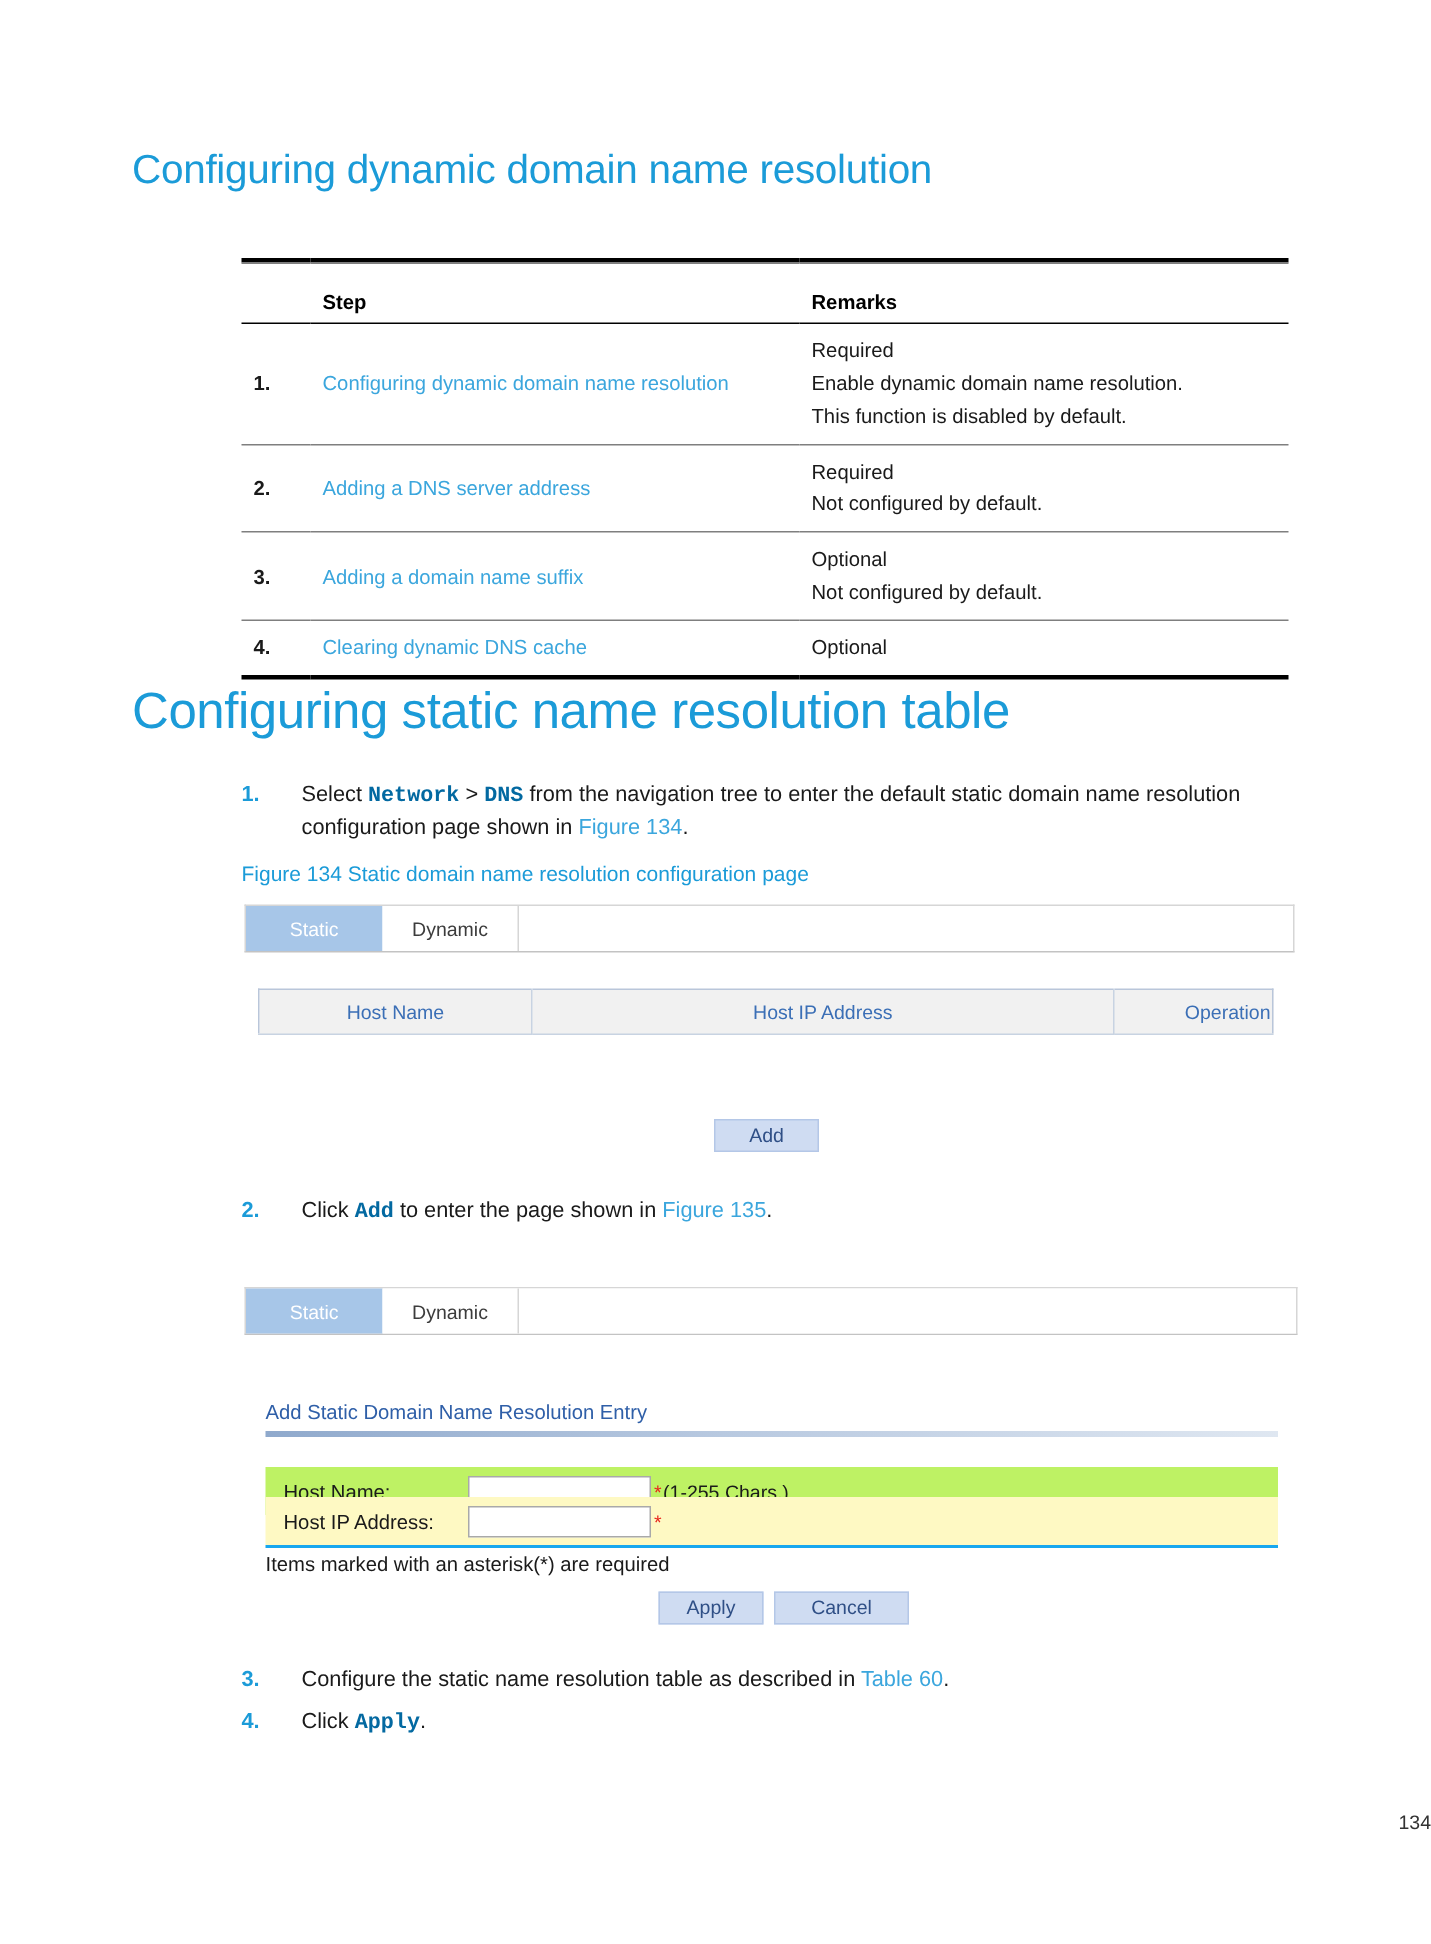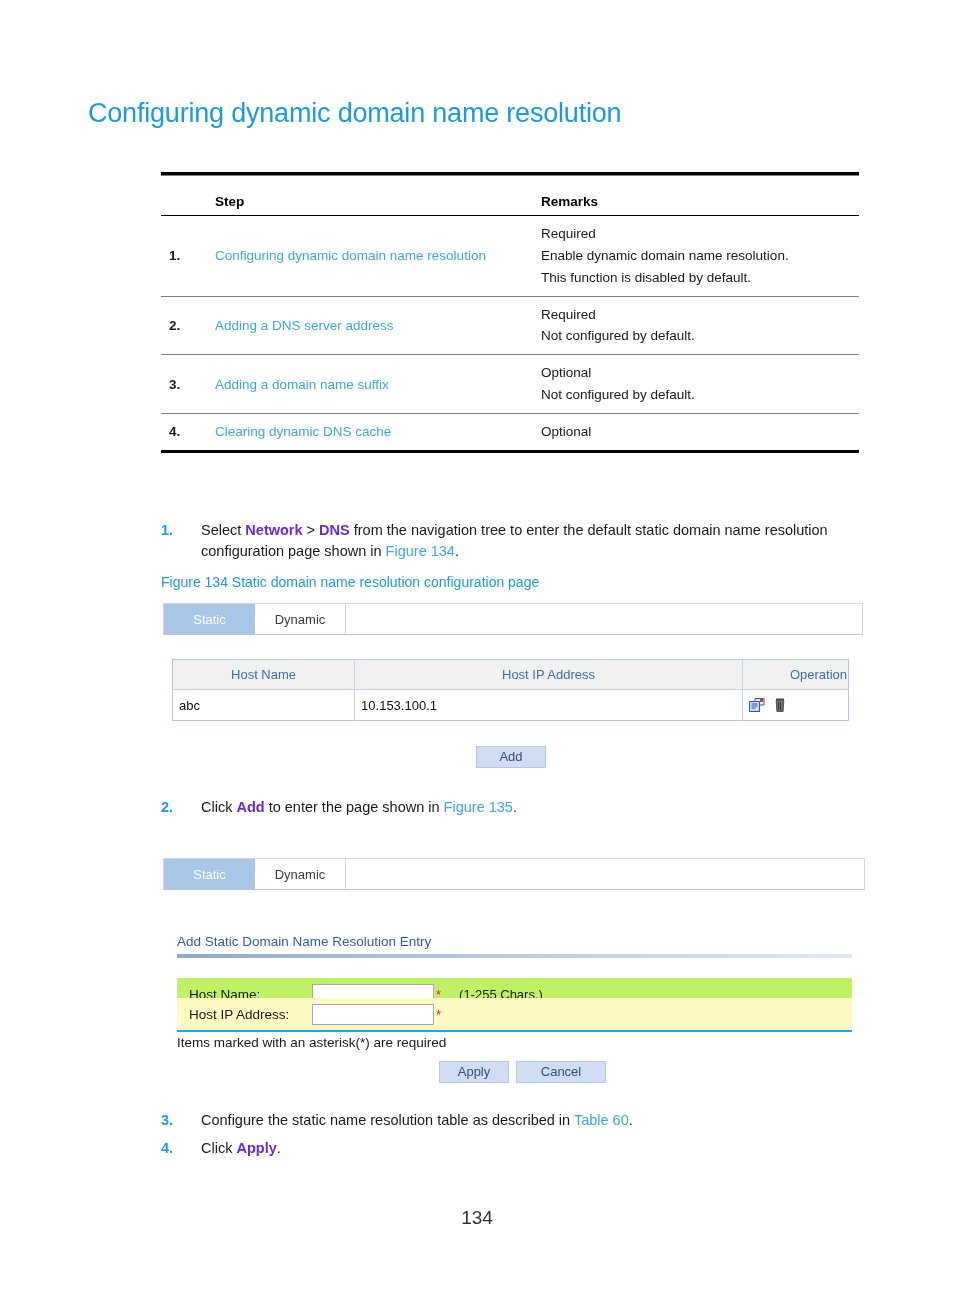--- a/index.html
+++ b/index.html
@@ -85,21 +85,21 @@
     position: absolute;
     left: 0; top: 0;
     color: #1b9bd8;
     font-weight: bold;
     width: 22px;
   }
   .numstep .body {
     margin-left: 40px;
     display: block;
   }
-  b.strong { font-weight: bold; color:#6d28d9; }
+  b.strong { font-weight: bold; color:#0369a1;font-family:Liberation Mono, monospace; }
   .xref { color: #3ba6dd; }
 
   .figcap {
     position: absolute;
     left: 161px;
     font-size: 14px;
     font-weight: normal;
     color: #1b9bd8;
     white-space: nowrap;
   }
@@ -214,39 +214,39 @@
     box-sizing: border-box;
   }
   .finput {
     width: 122px;
     height: 21px;
     background: #ffffff;
     border: 1px solid #a9a9a9;
     box-sizing: border-box;
   }
   .ast { color: #e8231b; font-size: 13px; margin-left: 2px; }
-  .hint { font-size: 13px; color:#1a1a1a; margin-left:18px; }
+  .hint { font-size: 13px; color:#1a1a1a; margin-left:1px; }
   .req-note {
     position: absolute;
     font-size: 13.5px;
     color: #1a1a1a;
     white-space: nowrap;
   }
   .cyanrule {
     position: absolute;
     height: 2px;
     background: #17a7ef;
   }
 
   .pagenum {
     position: absolute;
     left: 0; right: 0;
     top: 1207px;
-    text-align: center;
-    font-size: 19px;
+    text-align: right;
+    font-size: 13px;
     color: #333;
   }
 </style>
 </head>
 <body>
 
 <div class="page">
 
   <div class="h1">Configuring dynamic domain name resolution</div>
 
@@ -288,20 +288,21 @@
     <tr class="last">
       <td class="col-num">4.</td>
       <td class="col-step"><span class="steplink">Clearing dynamic DNS cache</span></td>
       <td>
         <div class="remark-line">Optional</div>
       </td>
     </tr>
   </tbody>
     </table>
 
+  <div class="h1b">Configuring static name resolution table</div>
 
   <div class="numstep" style="left:161px; top:520px; width:708px;">
     <span class="n">1.</span>
     <span class="body"><span>Select </span><b class="strong">Network</b><span> &gt; </span><b class="strong">DNS</b><span> from the navigation tree to enter the default static domain name resolution configuration page shown in </span><span class="xref">Figure 134</span><span>.</span></span>
   </div>
 
   <div class="figcap" style="top:574px;">Figure 134 Static domain name resolution configuration page</div>
 
   <div class="ui" style="left:163px; top:603px; width:700px; height:175px;">
 
@@ -315,44 +316,20 @@
       <div class="tab-rest"></div>
     </div>
 
     <table class="grid" style="left:9px; top:56px; width:677px;border-radius:26px;">
       <tbody>
           <tr>
         <th style="width:182px;">Host Name</th>
         <th style="width:391px;">Host IP Address</th>
         <th style="width:104px;text-align:right;">Operation</th>
       </tr>
-      <tr>
-        <td>abc</td>
-        <td>10.153.100.1</td>
-        <td class="opcell">
-          <span class="icon-edit">
-            <svg width="16" height="16" viewBox="0 0 16 16">
-              <rect x="0.5" y="4.5" width="10" height="10" fill="#c9ddf2" stroke="#2a5da8"></rect>
-              <rect x="2.5" y="6.5" width="6" height="1" fill="#2a5da8"></rect>
-              <rect x="2.5" y="8.5" width="6" height="1" fill="#2a5da8"></rect>
-              <rect x="2.5" y="10.5" width="4" height="1" fill="#2a5da8"></rect>
-              <path d="M6 1.5 L15 1.5 L15 8 L10.5 8 L10.5 4.5 L6 4.5 Z" fill="#e8eef8" stroke="#2a5da8"></path>
-              <rect x="11" y="2" width="3" height="3" fill="#d8342c"></rect>
-            </svg>
-          </span>
-          <span class="icon-del" style="margin-left:4px;">
-            <svg width="16" height="16" viewBox="0 0 16 16">
-              <rect x="3" y="1.5" width="8" height="1.6" fill="#4a4a4a"></rect>
-              <path d="M3.2 3.4 L10.8 3.4 L10.1 14.4 L3.9 14.4 Z" fill="#6e6e6e" stroke="#333" stroke-width="0.8"></path>
-              <rect x="5" y="5" width="1" height="8" fill="#3a3a3a"></rect>
-              <rect x="7" y="5" width="1" height="8" fill="#3a3a3a"></rect>
-            </svg>
-          </span>
-        </td>
-      </tr>
     </tbody>
       </table>
 
     <div class="btn" style="position:absolute; left:313px; top:143px; width:70px;"><span>Add</span></div>
   </div>
 
   <div class="numstep" style="left:161px; top:797px; width:708px;">
     <span class="n">2.</span>
     <span class="body"><span>Click </span><b class="strong">Add</b><span> to enter the page shown in </span><span class="xref">Figure 135</span><span>.</span></span>
   </div>

